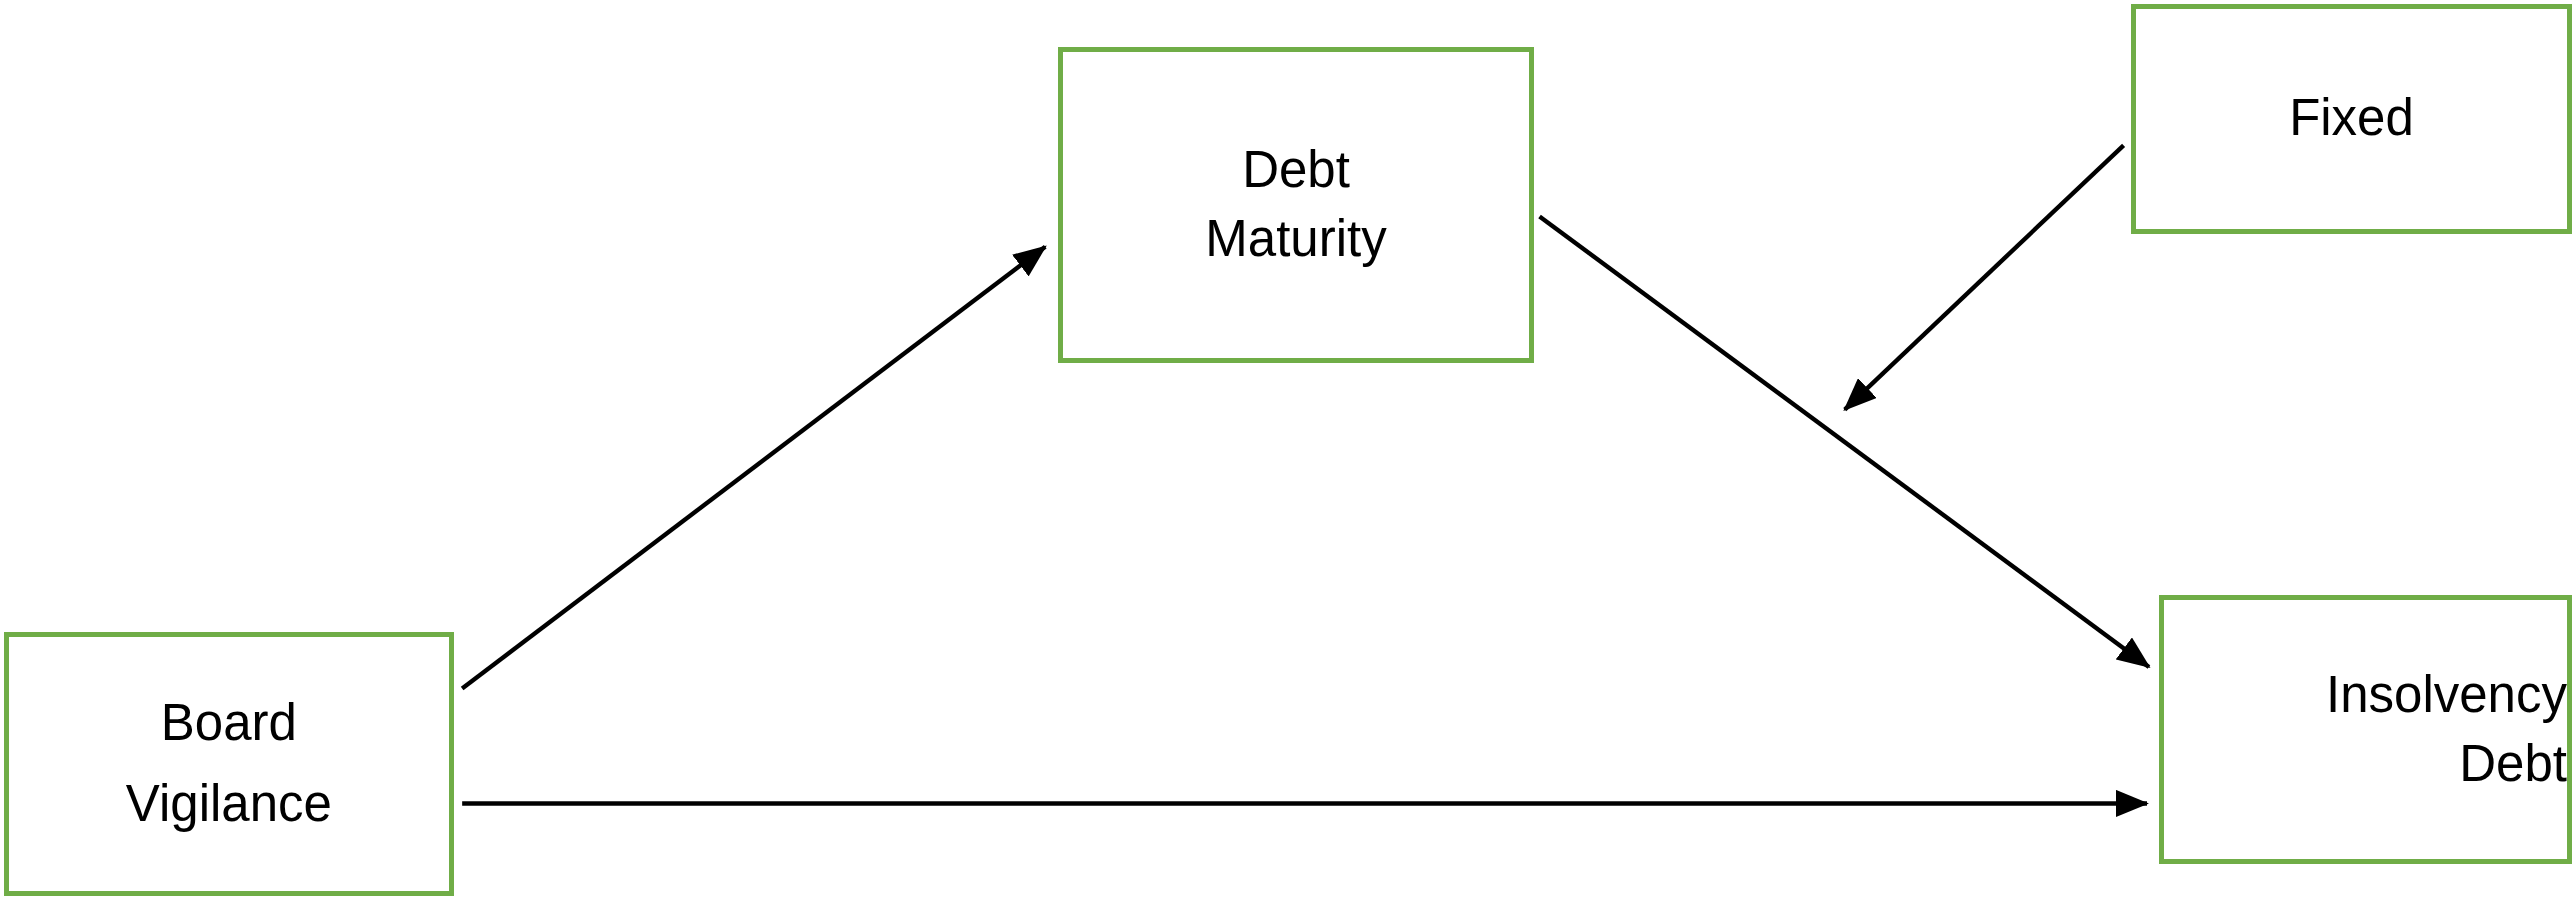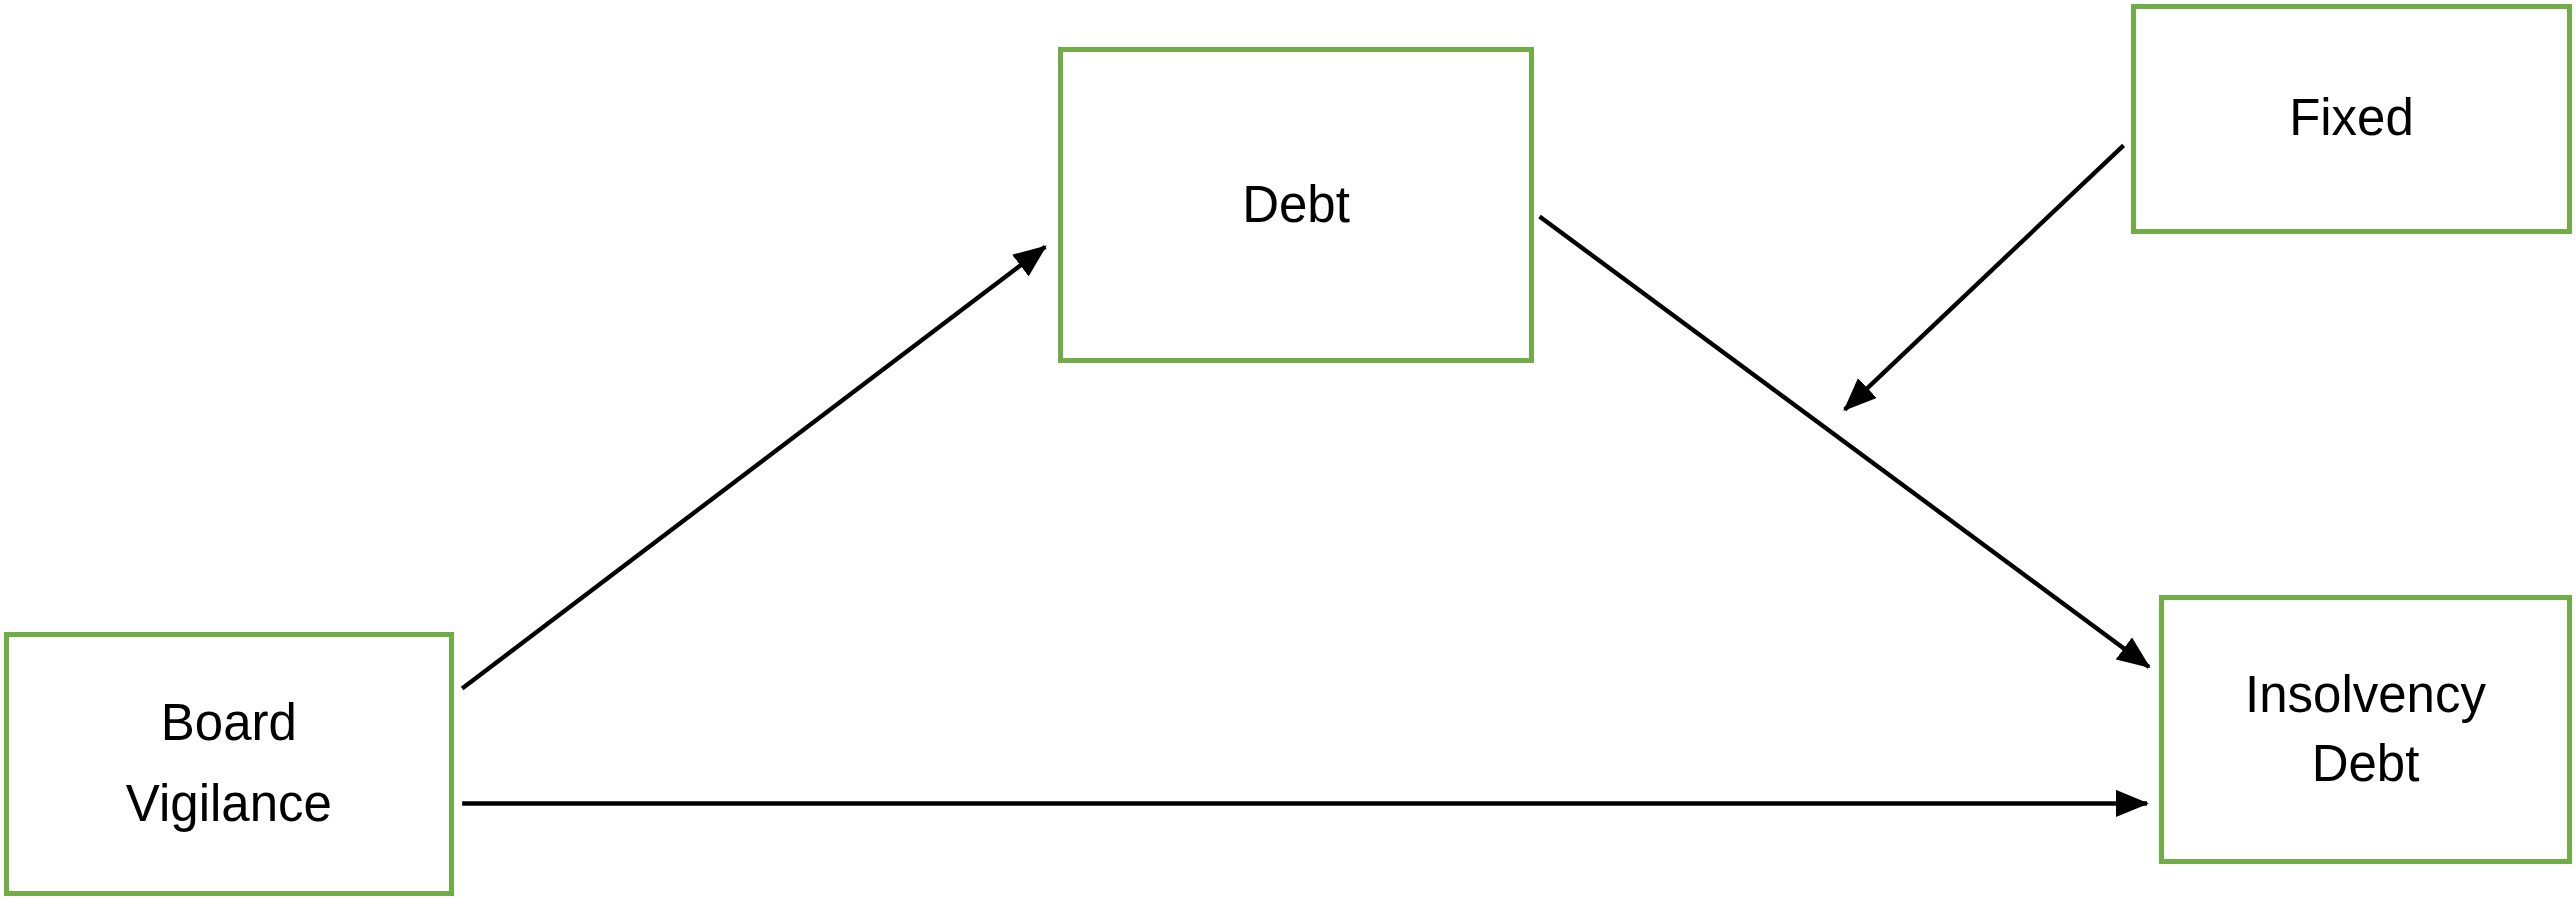--- a/index.html
+++ b/index.html
@@ -57,20 +57,21 @@
     left: 2131px;
     top: 3.9px;
     width: 441px;
     height: 230px;
   }
   #node-insolvency-risk {
     left: 2159px;
     top: 595px;
     width: 413px;
     height: 269px;
+    align-items: flex-end;
   }
 </style>
 </head>
 <body>
 
 <div id="canvas">
 
   <svg id="edge-layer" viewBox="0 0 2642 923" xmlns="http://www.w3.org/2000/svg">
     <defs>
       <marker id="arrowhead" markerUnits="userSpaceOnUse" markerWidth="36" markerHeight="28" refX="32" refY="14" orient="auto">
@@ -87,20 +88,21 @@
     <line x1="2178" y1="149" x2="1892" y2="420" stroke="#000000" stroke-width="4.5" marker-end="url(#arrowhead)"></line>
   </svg>
 
   <div class="node" id="node-board-vigilance">
     <span>Board</span>
     <span>Vigilance</span>
   </div>
 
   <div class="node" id="node-debt-maturity">
     <span>Debt</span>
+    <span>Maturity</span>
   </div>
 
   <div class="node" id="node-fixed-collaterals">
     <span>Fixed</span>
   </div>
 
   <div class="node" id="node-insolvency-risk">
     <span>Insolvency</span>
     <span>Debt</span>
   </div>

